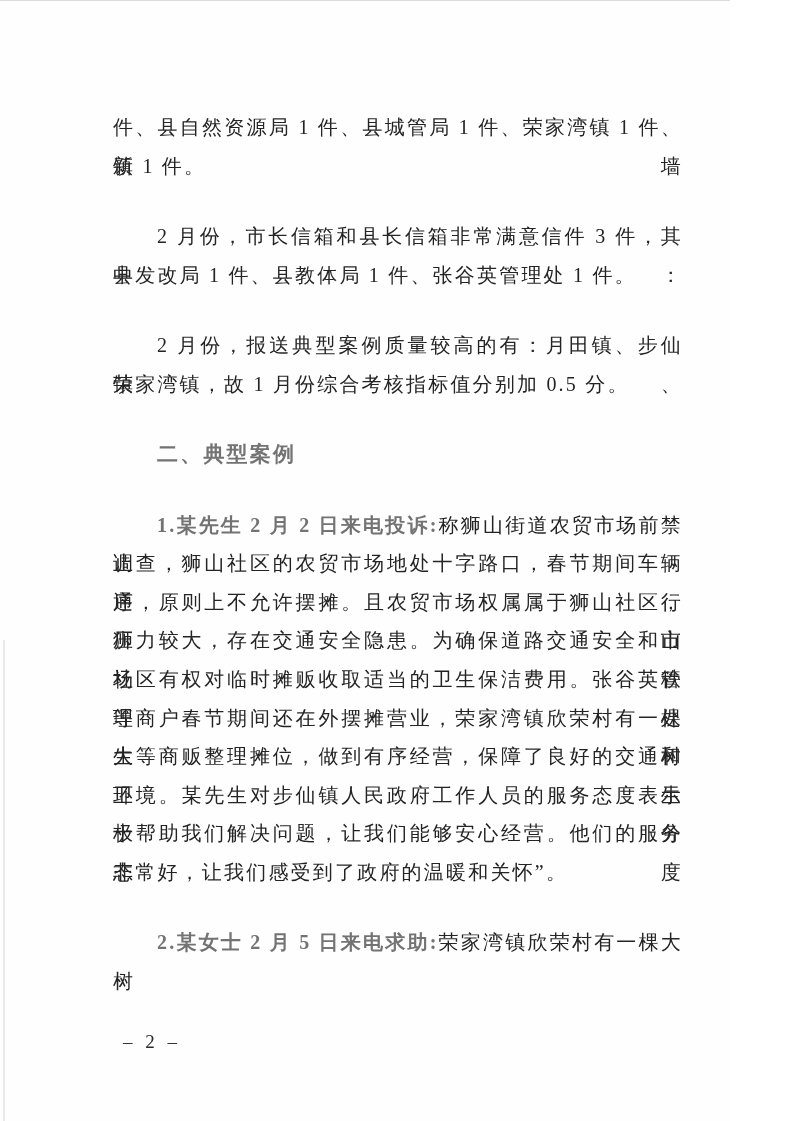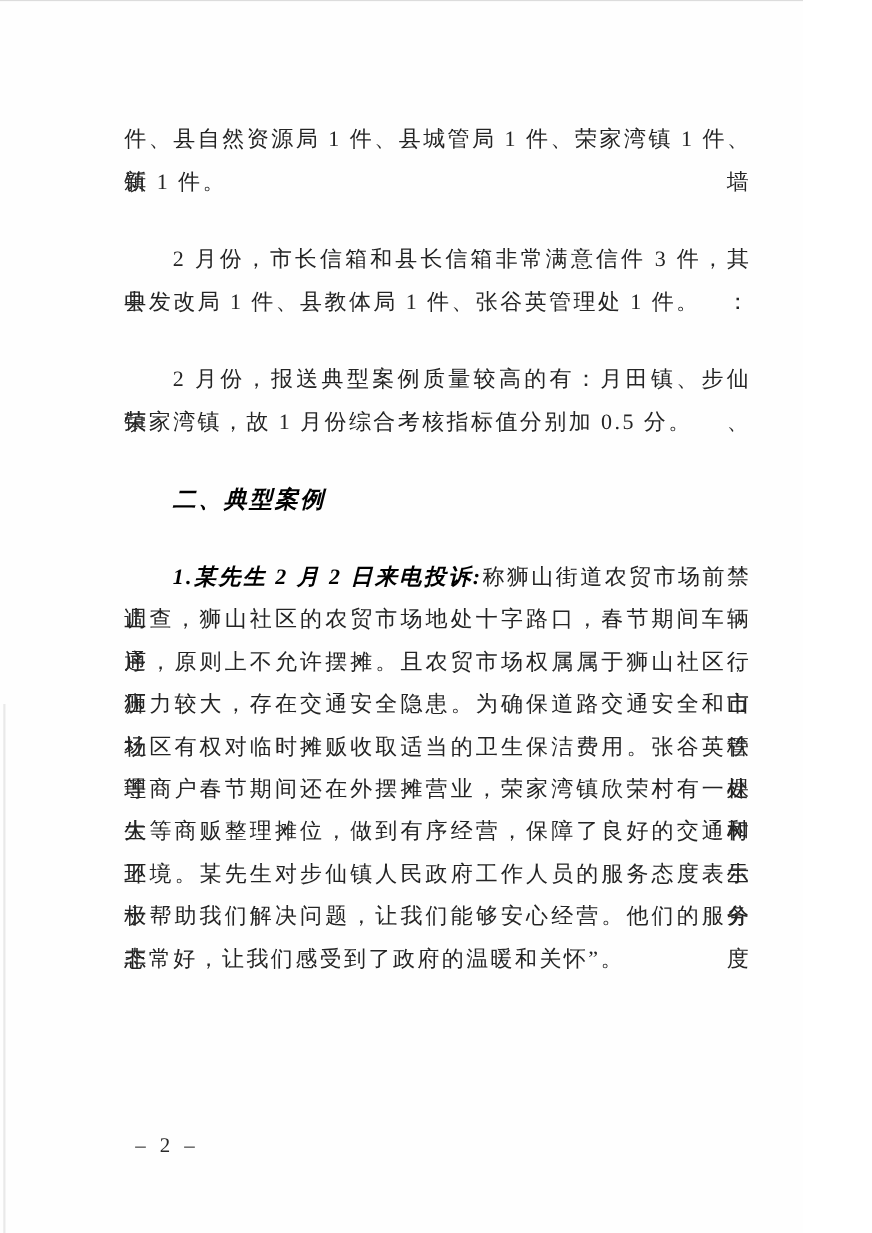--- a/index.html
+++ b/index.html
@@ -54,22 +54,21 @@
   .line.indent {
     text-indent: 44px;
     margin-top: 32px;
   }
   .line.heading {
     font-size: 21px;
     color: #161616;
   }
   .seg.bold {
     font-weight: 700;
-    color: #000000;
-    font-style: italic;
+    color: #737373;
   }
   .page-number {
     position: absolute;
     left: 123px;
     top: 1028px;
     font-size: 19px;
     line-height: 28px;
     letter-spacing: 1px;
     word-spacing: 6px;
     color: #2a2a2a;
@@ -93,16 +92,17 @@
       <div class="line indent justify"><span class="seg bold">1.某先生 2 月 2 日来电投诉:</span><span class="seg">称狮山街道农贸市场前禁止</span></div>
       <div class="line justify"><span class="seg">调查，狮山社区的农贸市场地处十字路口，春节期间车辆通行</span></div>
       <div class="line justify"><span class="seg">序，原则上不允许摆摊。且农贸市场权属属于狮山社区，狮山</span></div>
       <div class="line justify"><span class="seg">压力较大，存在交通安全隐患。为确保道路交通安全和市场秩</span></div>
       <div class="line justify"><span class="seg">社区有权对临时摊贩收取适当的卫生保洁费用。张谷英管理处</span></div>
       <div class="line justify"><span class="seg">等商户春节期间还在外摆摊营业，荣家湾镇欣荣村有一棵大树</span></div>
       <div class="line justify"><span class="seg">生等商贩整理摊位，做到有序经营，保障了良好的交通和卫生</span></div>
       <div class="line justify"><span class="seg">环境。某先生对步仙镇人民政府工作人员的服务态度表示十分</span></div>
       <div class="line justify"><span class="seg">极帮助我们解决问题，让我们能够安心经营。他们的服务态度</span></div>
       <div class="line"><span class="seg">非常好，让我们感受到了政府的温暖和关怀”。</span></div>
+      <div class="line indent justify"><span class="seg bold">2.某女士 2 月 5 日来电求助:</span><span class="seg">荣家湾镇欣荣村有一棵大树</span></div>
     </div>
 
   <div class="page-number">– 2 –</div>
 </div>
 
 </body></html>

